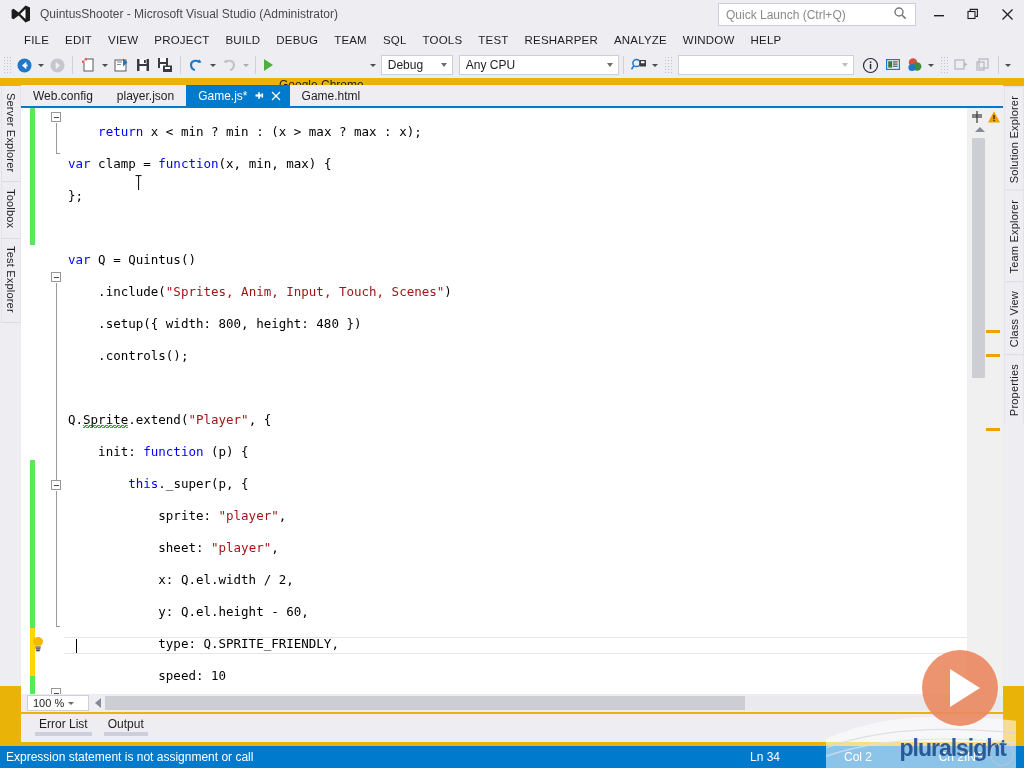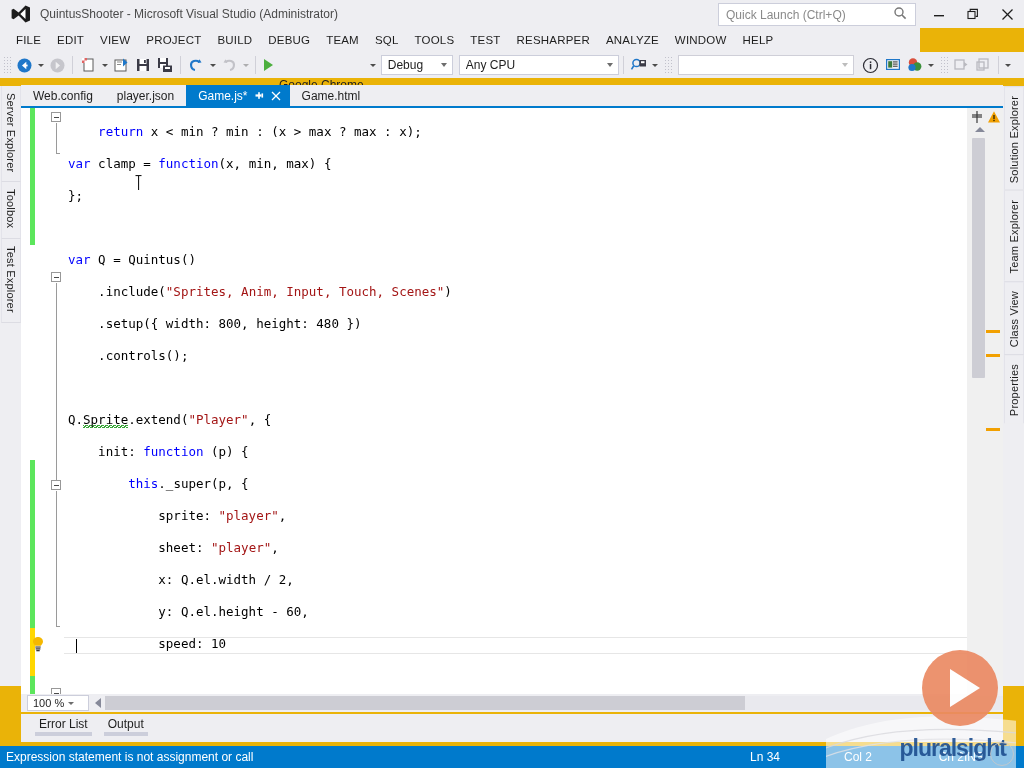--- a/index.html
+++ b/index.html
@@ -46,22 +46,22 @@
     position: absolute; right: 0; top: 0; height: 28px;
     display: flex; align-items: center;
   }
   .win-btn {
     width: 34px; height: 28px; display: flex; align-items: center; justify-content: center;
   }
   .win-btn svg { display:block; }
 
   
   .menubar {
-    position: absolute; left: 0; top: 28px; width: 920px; height: 24px;
-    display: flex; align-items: center; padding-left: 8px; box-sizing: border-box;
+    position: absolute; left: 0; top: 28px; width: 1024px; height: 24px;
+    display: flex; align-items: center; padding-left: 16px; box-sizing: border-box;
     background: #eeeef2;
   }
   .menu-item {
     font-size: 11.5px; color: #1e1e1e; padding: 3px 8px; white-space: nowrap;
     letter-spacing: .2px;
   }
 
   
   .toolbar {
     position: absolute; left: 0; top: 52px; width: 1024px; height: 26px;
@@ -634,20 +634,21 @@
 <div class="ln">    .setup({ width: 800, height: 480 })</div>
 <div class="ln">    .controls();</div>
 <div class="ln"> </div>
 <div class="ln">Q.<span class="squiggle-green">Sprite</span>.extend(<span class="str">"Player"</span>, {</div>
 <div class="ln">    init: <span class="kw">function</span> (p) {</div>
 <div class="ln">        <span class="kw">this</span>._super(p, {</div>
 <div class="ln">            sprite: <span class="str">"player"</span>,</div>
 <div class="ln">            sheet: <span class="str">"player"</span>,</div>
 <div class="ln">            x: Q.el.width / 2,</div>
 <div class="ln">            y: Q.el.height - 60,</div>
+<div class="ln">            type: Q.SPRITE_FRIENDLY,</div>
 <div class="ln">            speed: 10</div>
 
 
 
 
 
 
 
 
 

